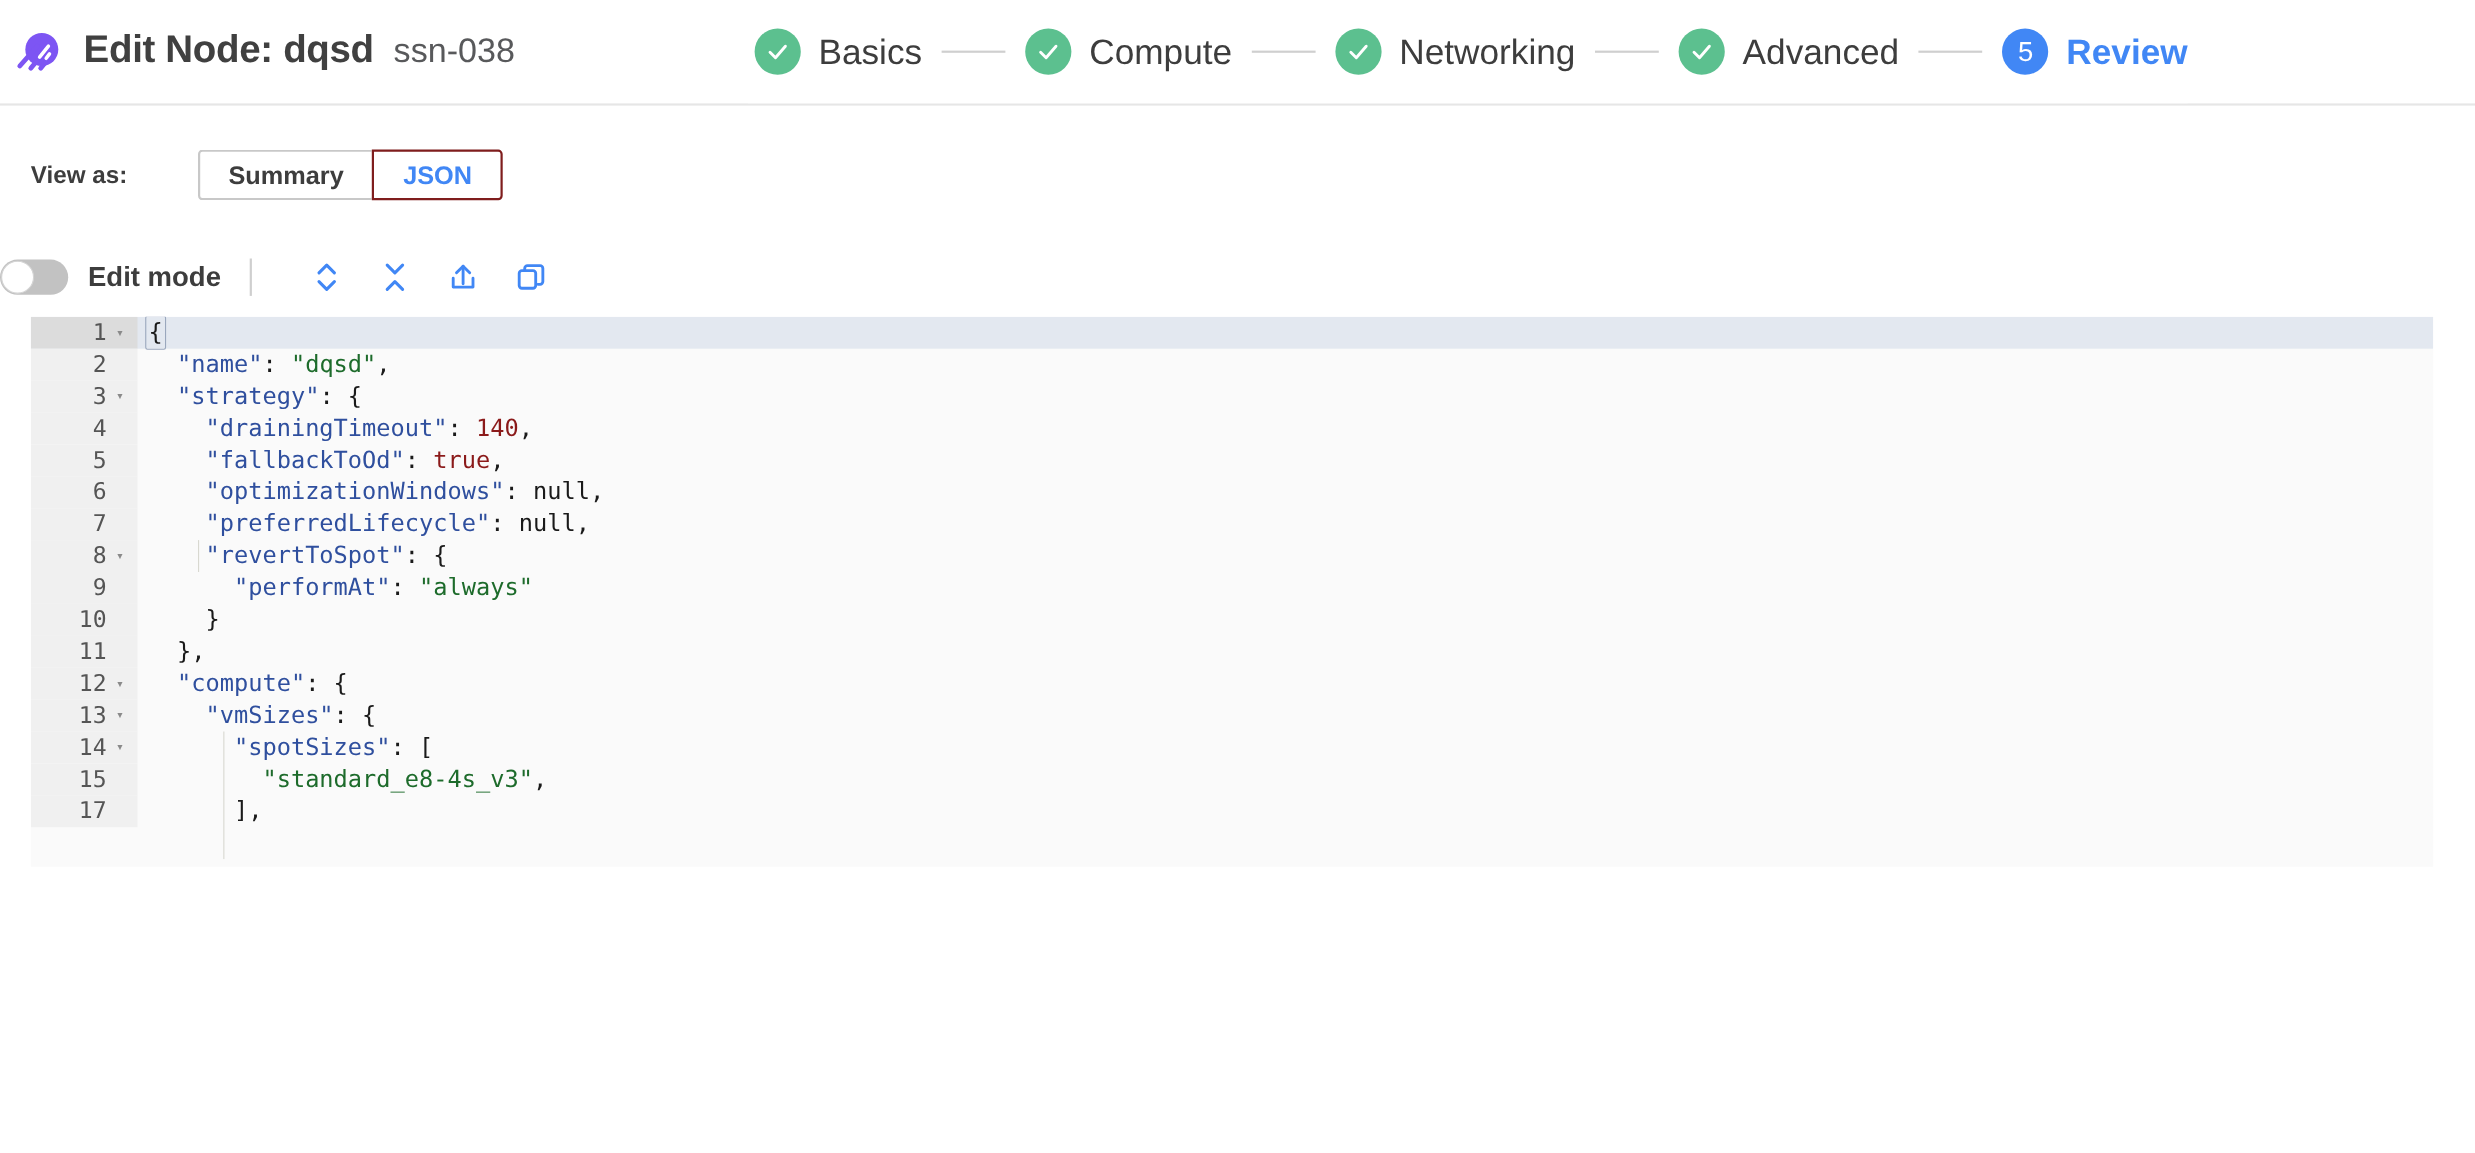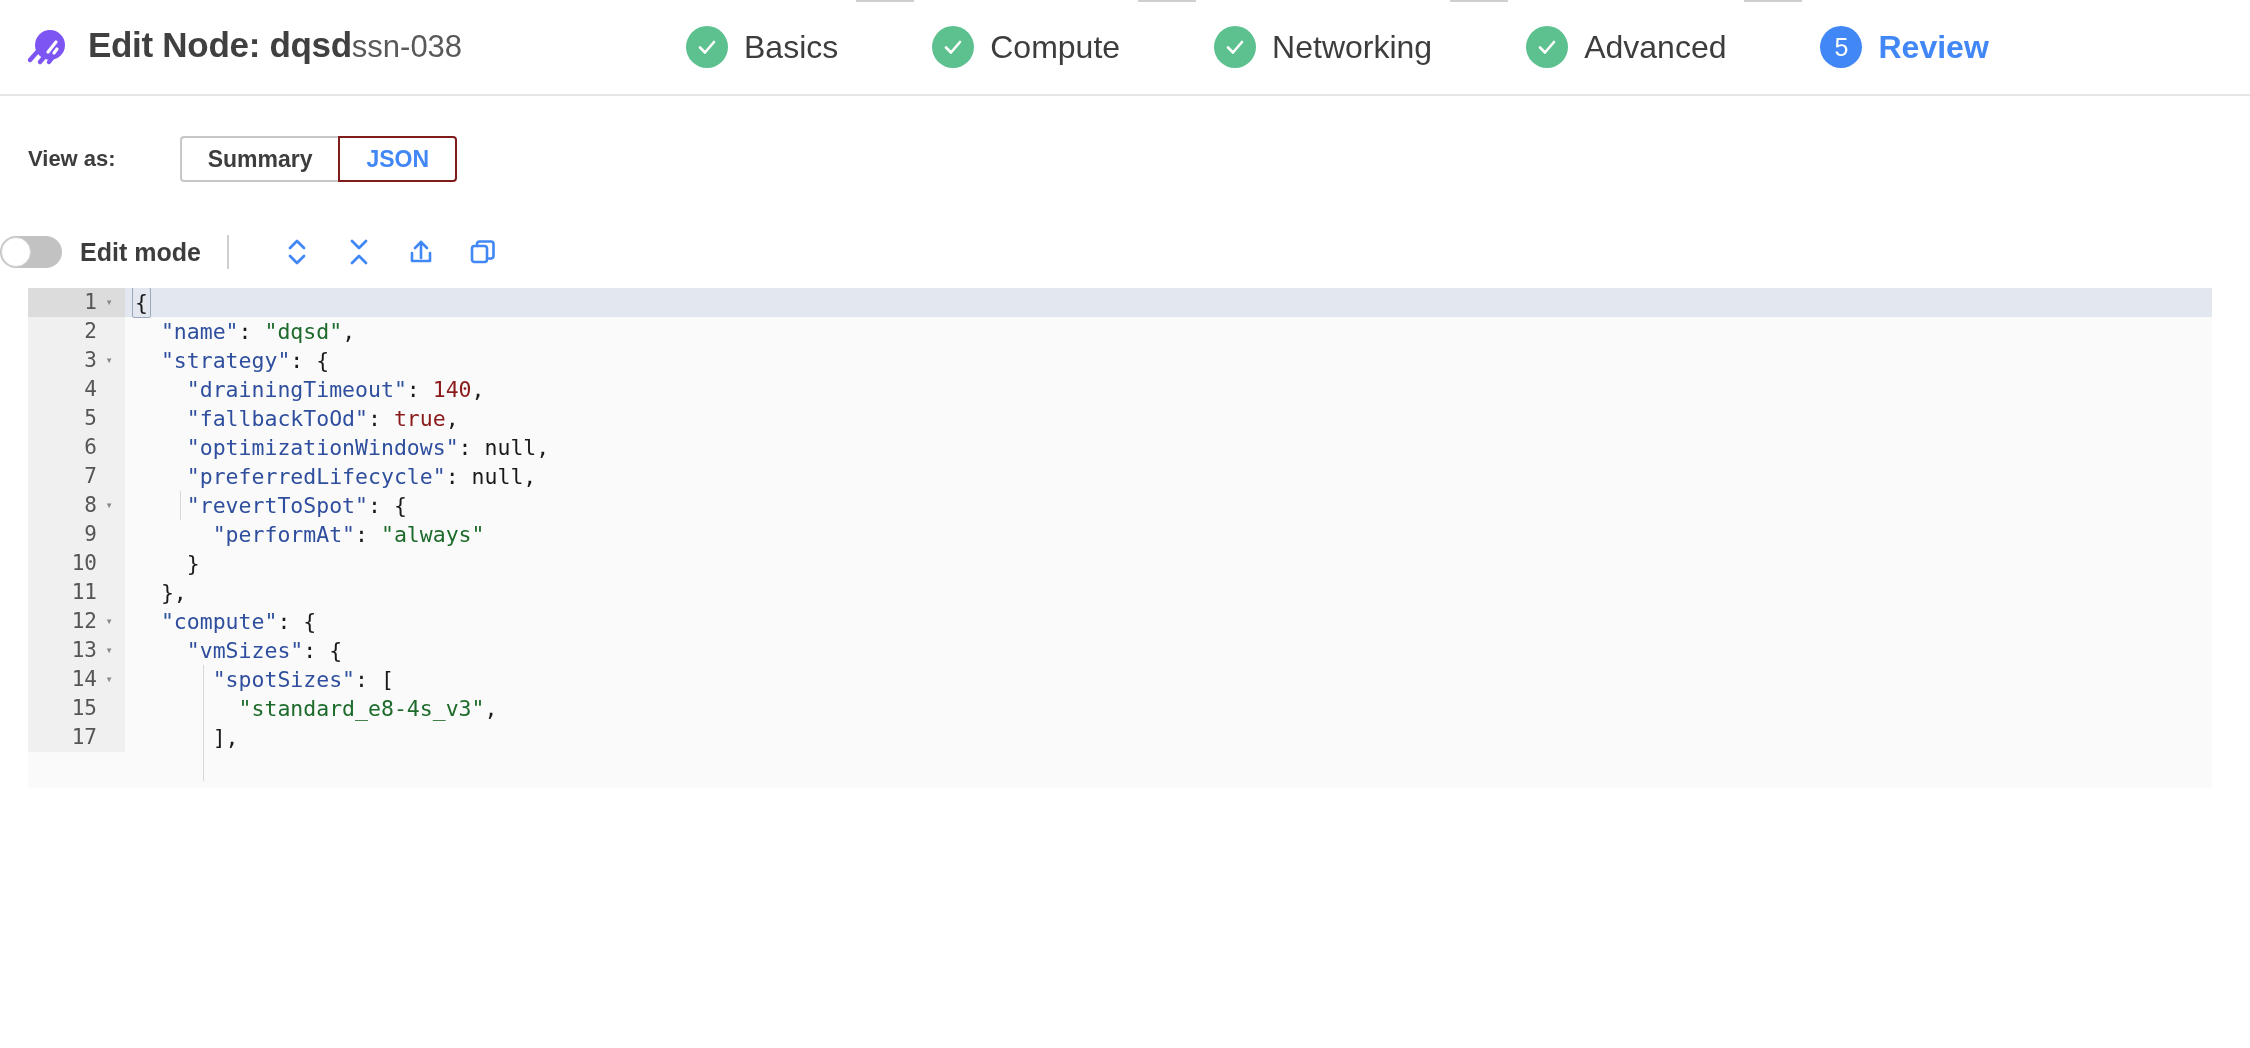--- a/index.html
+++ b/index.html
@@ -16,21 +16,21 @@
     position: relative;
     height: 96px;
     border-bottom: 2px solid #e6e6e6;
     display: flex;
     align-items: center;
     overflow: hidden;
   }
   .header-left {
     display: flex;
     align-items: baseline;
-    padding-left: 24px;
+    padding-left: 12px;
     flex: 0 0 auto;
     white-space: nowrap;
     max-width: 700px;
     overflow: hidden;
   }
   .logo {
     width: 44px; height: 44px;
     flex: 0 0 auto;
     align-self: center;
     margin-right: 20px;
@@ -38,29 +38,31 @@
   .page-title {
     font-size: 35px;
     font-weight: bold;
     color: #404040;
     letter-spacing: -0.3px;
   }
   .page-subtitle {
     font-size: 31px;
     font-weight: normal;
     color: #58595b;
+    margin-left: 18px;
   }
 
   
   .stepper {
     position: absolute;
     left: 680px;
     top: 0;
     height: 94px;
     display: flex;
+    align-items: center;
     background: #ffffff;
     padding-left: 6px;
   }
   .step {
     display: flex;
     align-items: center;
     flex: 0 0 auto;
   }
   .step-badge {
     width: 42px; height: 42px;

